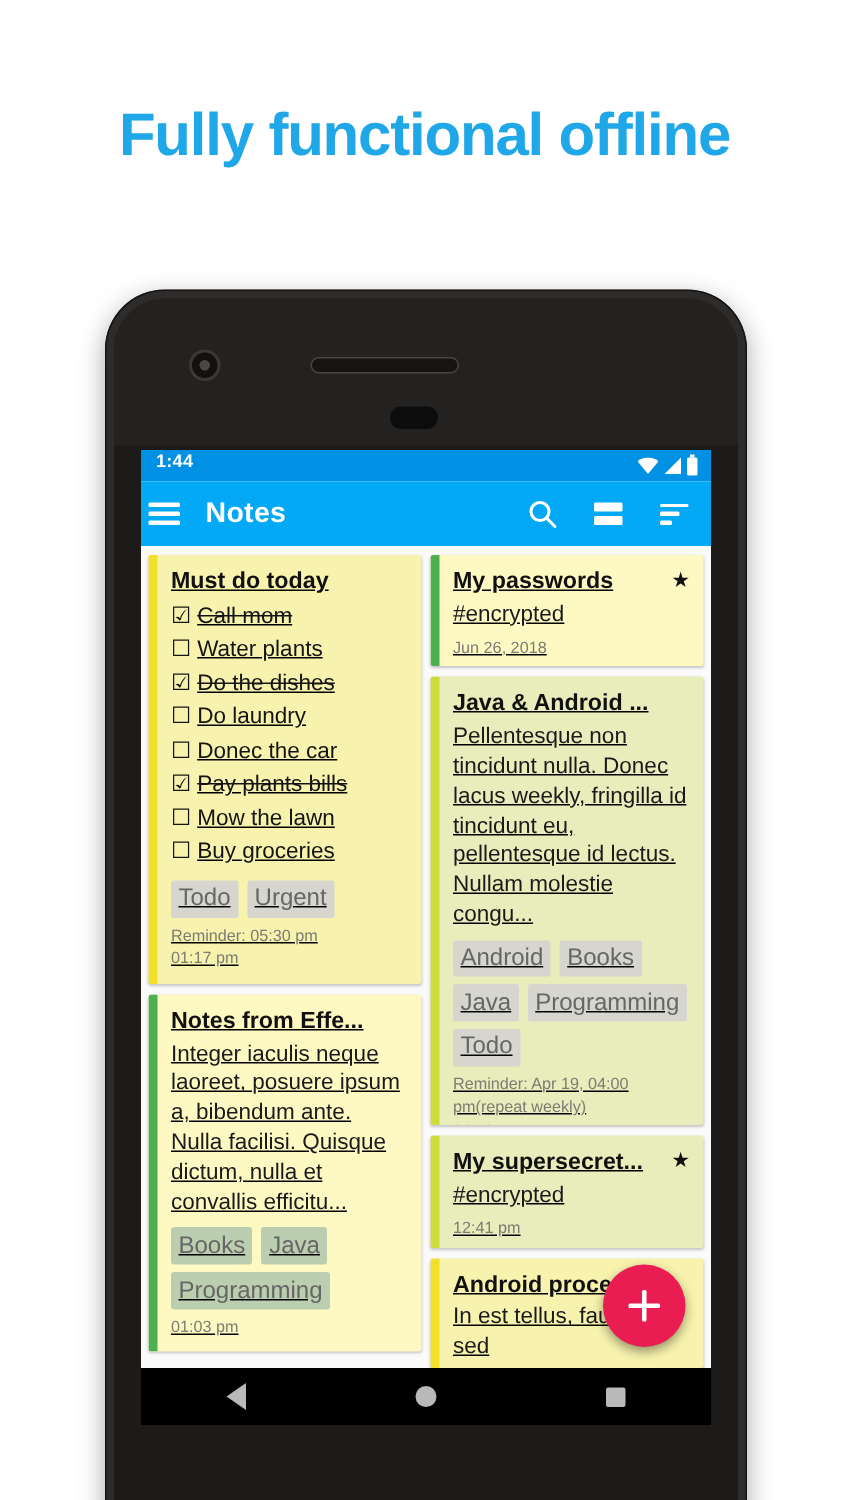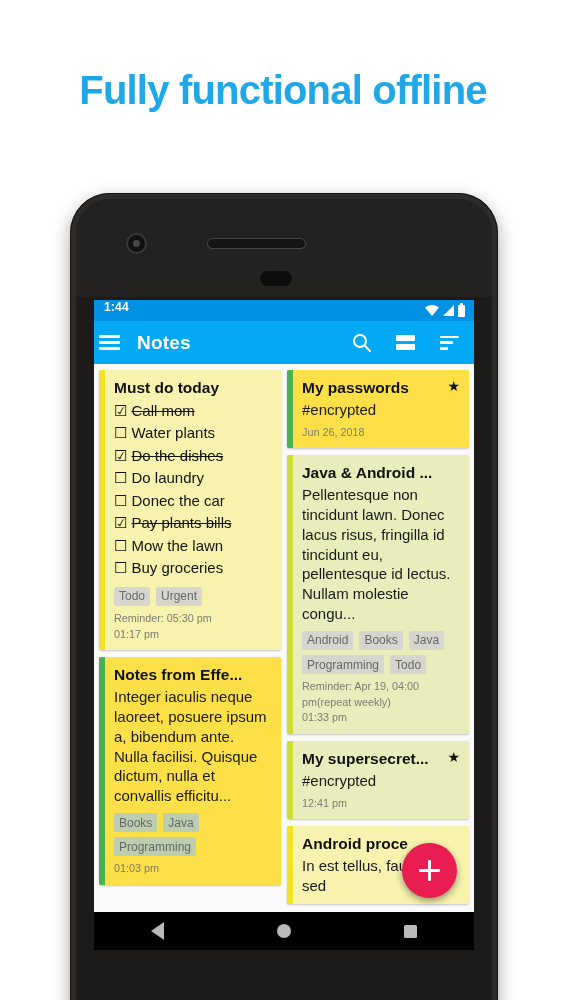--- a/index.html
+++ b/index.html
@@ -114,35 +114,35 @@
   
   .notes-area {
     position: relative;
     height: 548px;
     background: #fafafa;
     padding: 6px 5px 0 5px;
     display: flex;
     gap: 6px;
     overflow: hidden;
   }
-  .col { width: 50%; display: flex; flex-direction: column; gap: 7px; }
+  .col { width: 50%; display: flex; flex-direction: column; gap: 7px; text-decoration: underline; }
 
   .card {
     position: relative;
     background: #f6f1a8;
     border-radius: 2px;
     padding: 9px 11px 8px 15px;
     box-shadow: 0 1px 2px rgba(0,0,0,.22);
     overflow: hidden;
   }
   .card .stripe {
     position: absolute; left: 0; top: 0; bottom: 0; width: 6px;
     background: #E8E128;
   }
-  .card.green { background: #fde047; }
+  .card.green { background: #fef9c3; }
   .card.green .stripe { background: #4CAF50; }
   .card.lightgreen { background: #e8edbb; }
   .card.lightgreen .stripe { background: #cddc39; }
   .card.yellow { background: #f7f2ad; }
   .card.yellow .stripe { background: #f3e028; }
 
   .card-title {
     font-size: 15.5px; font-weight: bold; color: #111;
     line-height: 1.22; margin-bottom: 2px;
     padding-right: 14px;
@@ -156,21 +156,21 @@
   .check-list li {
     font-size: 15px; color: #141414; line-height: 1.5;
     white-space: nowrap;
   }
   .check-list li .box { display:inline-block; margin-right:4px; }
   .check-list li.done span.txt { text-decoration: line-through; }
 
   .tags { display: flex; flex-wrap: wrap; gap: 5px 6px; margin-top: 7px; }
   .tag {
     background: #d6d6ce; color: #666;
-    font-size: 12px; padding: 1.5px 5px;
+    font-size: 16px; padding: 1.5px 5px;
     border-radius: 2px; line-height: 1.35; text-align: center;
   }
   .card.green .tag { background: #bcceb0; }
   .meta { margin-top: 5px; font-size: 10.8px; color: #7c7c72; line-height: 1.45; }
 
   
   .fab {
     position: absolute;
     right: 17px; bottom: 14px;
     width: 55px; height: 55px; border-radius: 50%;
@@ -306,21 +306,21 @@
                 <div class="card-title">My passwords</div>
                 <div class="card-star">★</div>
                 <div class="card-body">#encrypted</div>
                 <div class="meta">
                   <div>Jun 26, 2018</div>
                 </div>
               </div>
               <div class="card lightgreen">
                 <div class="stripe"></div>
                 <div class="card-title">Java &amp; Android ...</div>
-                <div class="card-body">Pellentesque non tincidunt lawn. Donec lacus risus, fringilla id tincidunt eu, pellentesque id lectus. Nullam molestie congu...</div>
+                <div class="card-body">Pellentesque non tincidunt nulla. Donec lacus weekly, fringilla id tincidunt eu, pellentesque id lectus. Nullam molestie congu...</div>
                 <div class="tags">
                   <span class="tag">Android</span>
                   <span class="tag">Books</span>
                   <span class="tag">Java</span>
                   <span class="tag">Programming</span>
                   <span class="tag">Todo</span>
                 </div>
                 <div class="meta">
                   <div>Reminder: Apr 19, 04:00 pm(repeat weekly)</div>
                   <div>01:33 pm</div>

